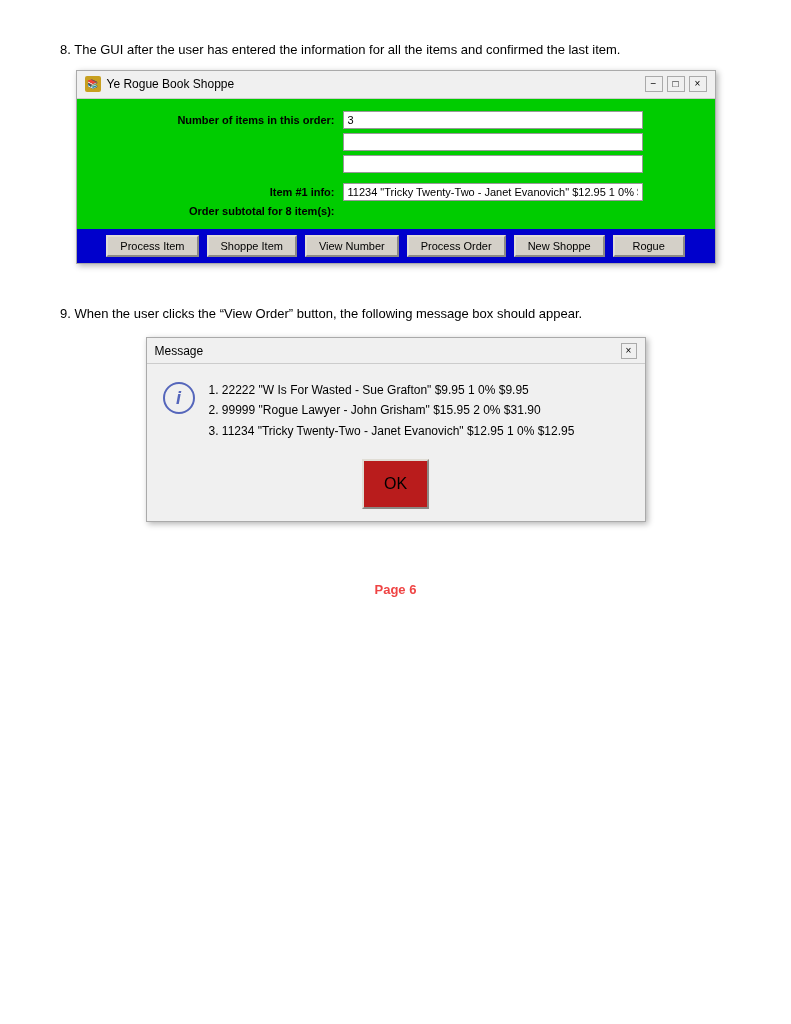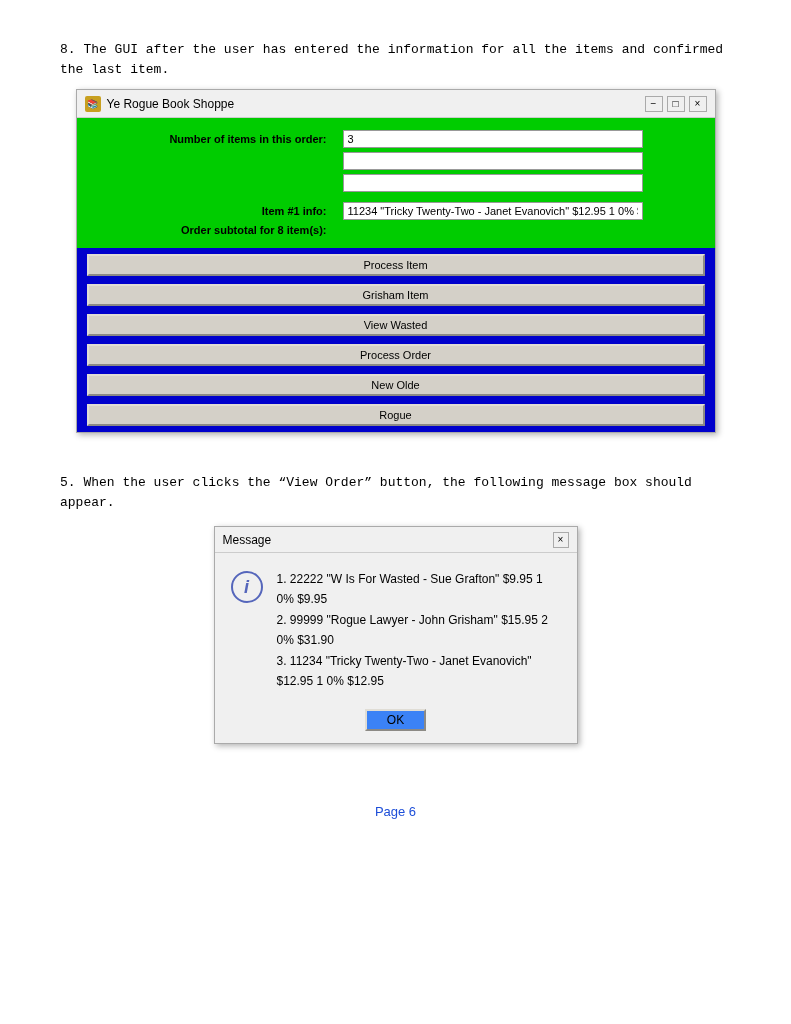--- a/index.html
+++ b/index.html
@@ -10,21 +10,20 @@
       color: #000;
       width: 791px;
       min-height: 1024px;
       padding: 40px 60px;
     }
 
     .section-label {
       font-size: 13px;
       margin-bottom: 10px;
       line-height: 1.5;
-      font-family: Liberation Mono, monospace;
     }
 
     
     .gui-window {
       border: 1px solid #aaa;
       width: 640px;
       margin: 0 auto 40px auto;
       box-shadow: 2px 2px 6px rgba(0,0,0,0.3);
     }
 
@@ -82,21 +81,21 @@
 
     .form-row {
       display: flex;
       align-items: center;
       margin-bottom: 4px;
     }
 
     .form-label {
       text-align: right;
       min-width: 250px;
-      padding-right: 16px;
+      padding-right: 8px;
       font-size: 11px;
       font-weight: bold;
       color: #000;
     }
 
     .form-input {
       background: #fff;
       border: 1px solid #999;
       height: 18px;
       width: 300px;
@@ -111,21 +110,20 @@
     .spacer-row {
       height: 6px;
     }
 
     .window-footer {
       background: #0000cc;
       padding: 6px 10px;
       display: flex;
       justify-content: center;
       gap: 8px;
-      flex-direction: column;
     }
 
     .footer-btn {
       background: #d4d0c8;
       border: 2px outset #e0ddd5;
       padding: 3px 12px;
       font-size: 11px;
       cursor: pointer;
       min-width: 72px;
       text-align: center;
@@ -133,21 +131,21 @@
 
     
     .message-box-wrapper {
       display: flex;
       justify-content: center;
       margin-top: 10px;
     }
 
     .message-box {
       border: 1px solid #aaa;
-      width: 364px;
+      width: 500px;
       background: #f0f0f0;
       box-shadow: 2px 2px 6px rgba(0,0,0,0.3);
     }
 
     .msg-titlebar {
       background: #f0f0f0;
       border-bottom: 1px solid #ccc;
       padding: 4px 8px;
       display: flex;
       align-items: center;
@@ -200,33 +198,34 @@
       line-height: 1.7;
     }
 
     .msg-footer {
       display: flex;
       justify-content: center;
       padding: 8px 0 12px 0;
     }
 
     .msg-ok-btn {
-      background: #3b82f6;
+      background: #b91c1c;
       border: 2px outset #e0ddd5;
-      padding: 2px 20px;
-      font-size: 12px;
+      padding: 14px 20px;
+      font-size: 16px;
       cursor: pointer;
       min-width: 50px;
     }
 
     .page-number {
       text-align: center;
       margin-top: 60px;
       font-size: 13px;
-      color: #1d4ed8;
+      color: #ef4444;
+      font-weight: bold;
     }
   </style>
 </head>
 <body>
 
 <p class="section-label">8. The GUI after the user has entered the information for all the items and confirmed the last item.</p>
 
 <div class="gui-window">
 
   <div class="window-titlebar">
@@ -265,29 +264,29 @@
       <input class="form-input" type="text" value="11234 &quot;Tricky Twenty-Two - Janet Evanovich&quot; $12.95 1 0% $12.95" readonly="" style="">
     </div>
 
     <div class="form-row">
       <span class="form-label">Order subtotal for 8 item(s):</span>
     </div>
   </div>
 
   <div class="window-footer">
     <button class="footer-btn">Process Item</button>
-    <button class="footer-btn">Grisham Item</button>
-    <button class="footer-btn">View Wasted</button>
+    <button class="footer-btn">Shoppe Item</button>
+    <button class="footer-btn">View Number</button>
     <button class="footer-btn">Process Order</button>
-    <button class="footer-btn">New Olde</button>
+    <button class="footer-btn">New Shoppe</button>
     <button class="footer-btn">Rogue</button>
   </div>
 </div>
 
-<p class="section-label" style="margin-bottom: 14px;">5. When the user clicks the “View Order” button, the following message box should appear.</p>
+<p class="section-label" style="margin-bottom: 14px;">9. When the user clicks the “View Order” button, the following message box should appear.</p>
 
 <div class="message-box-wrapper">
   <div class="message-box">
 
     <div class="msg-titlebar">
       <span class="msg-title">Message</span>
       <button class="msg-close">×</button>
     </div>
 
     <div class="msg-body">

